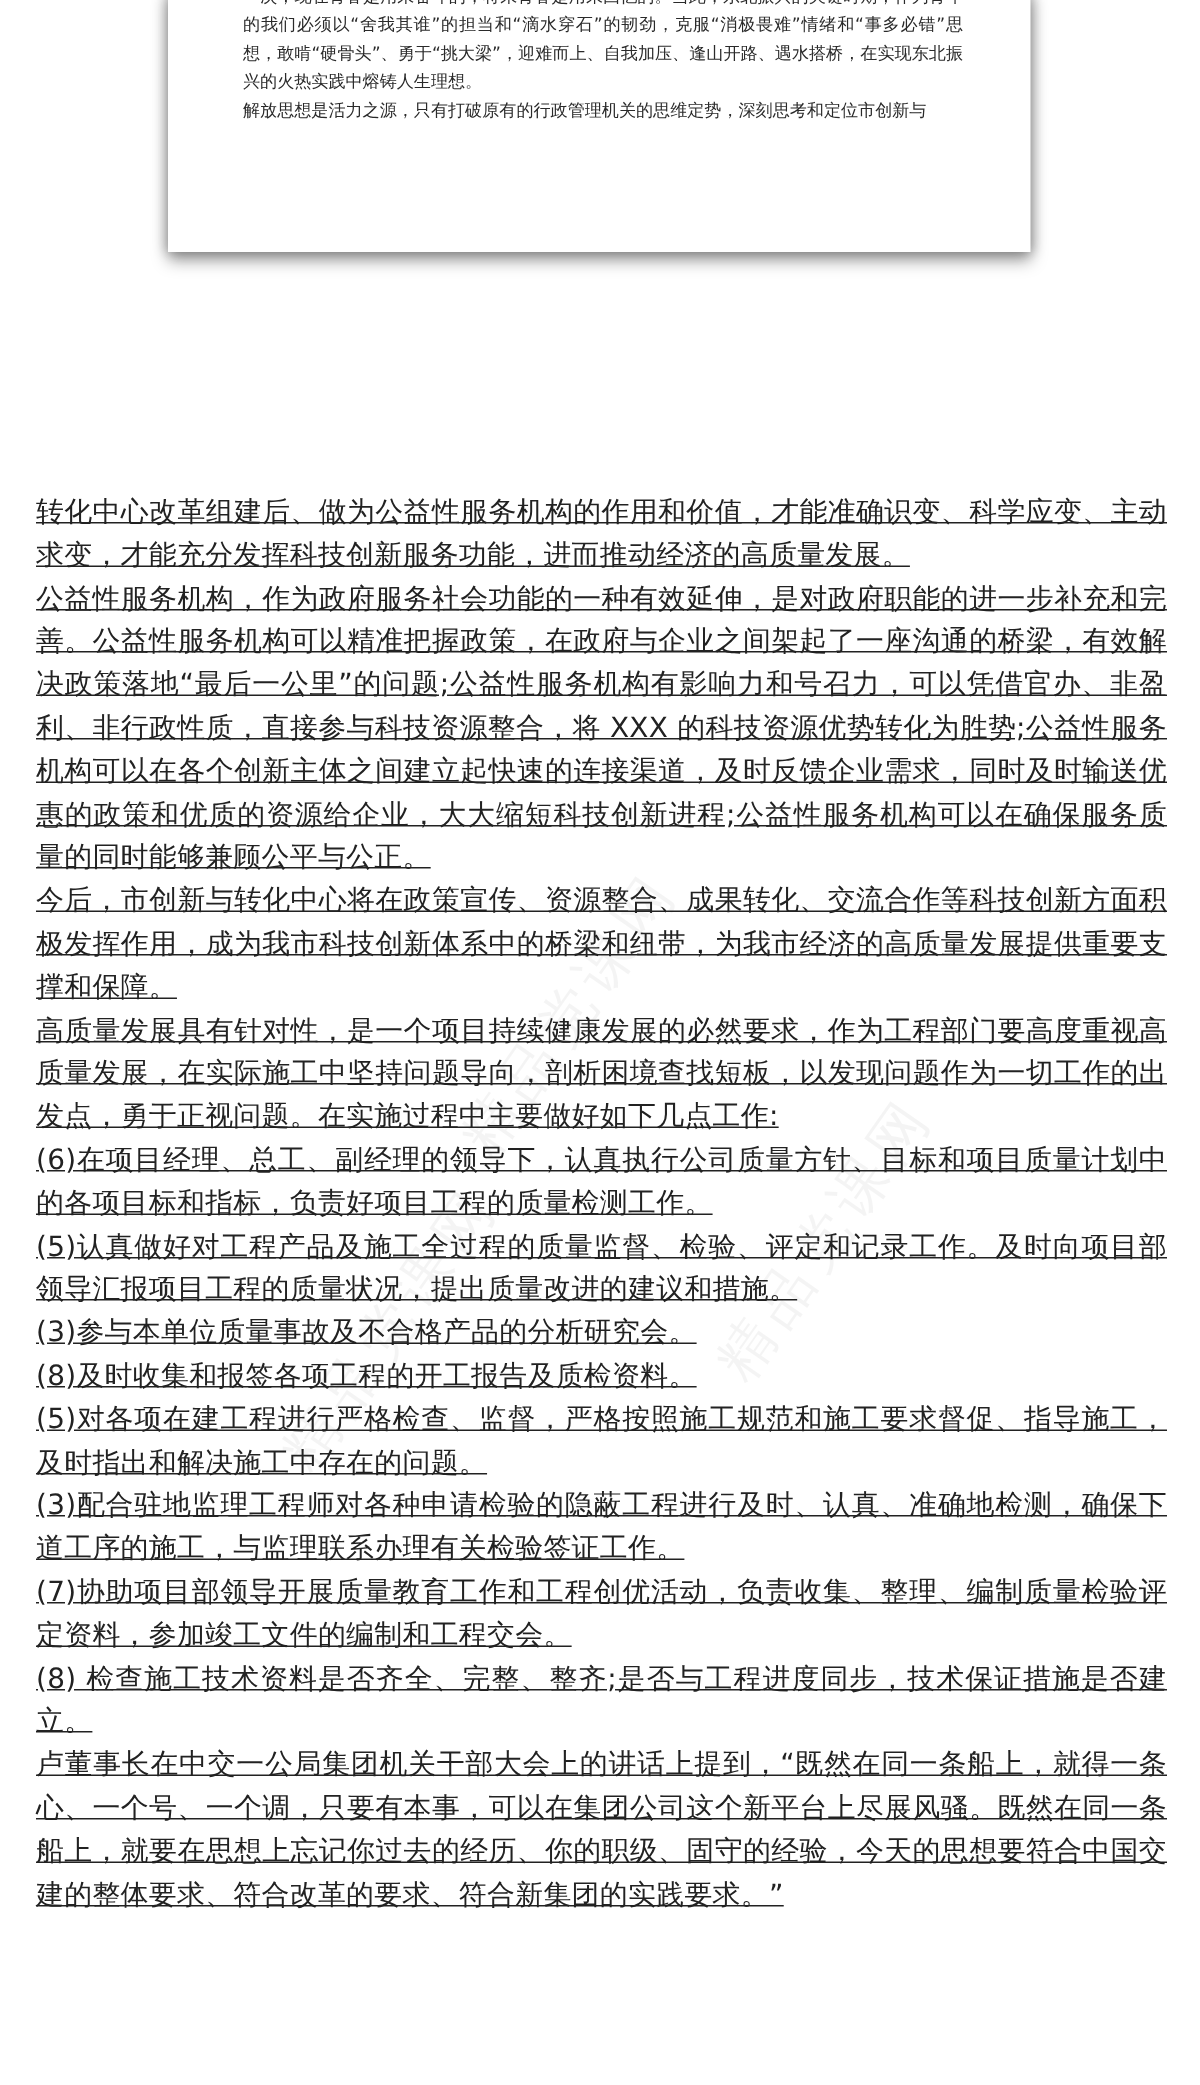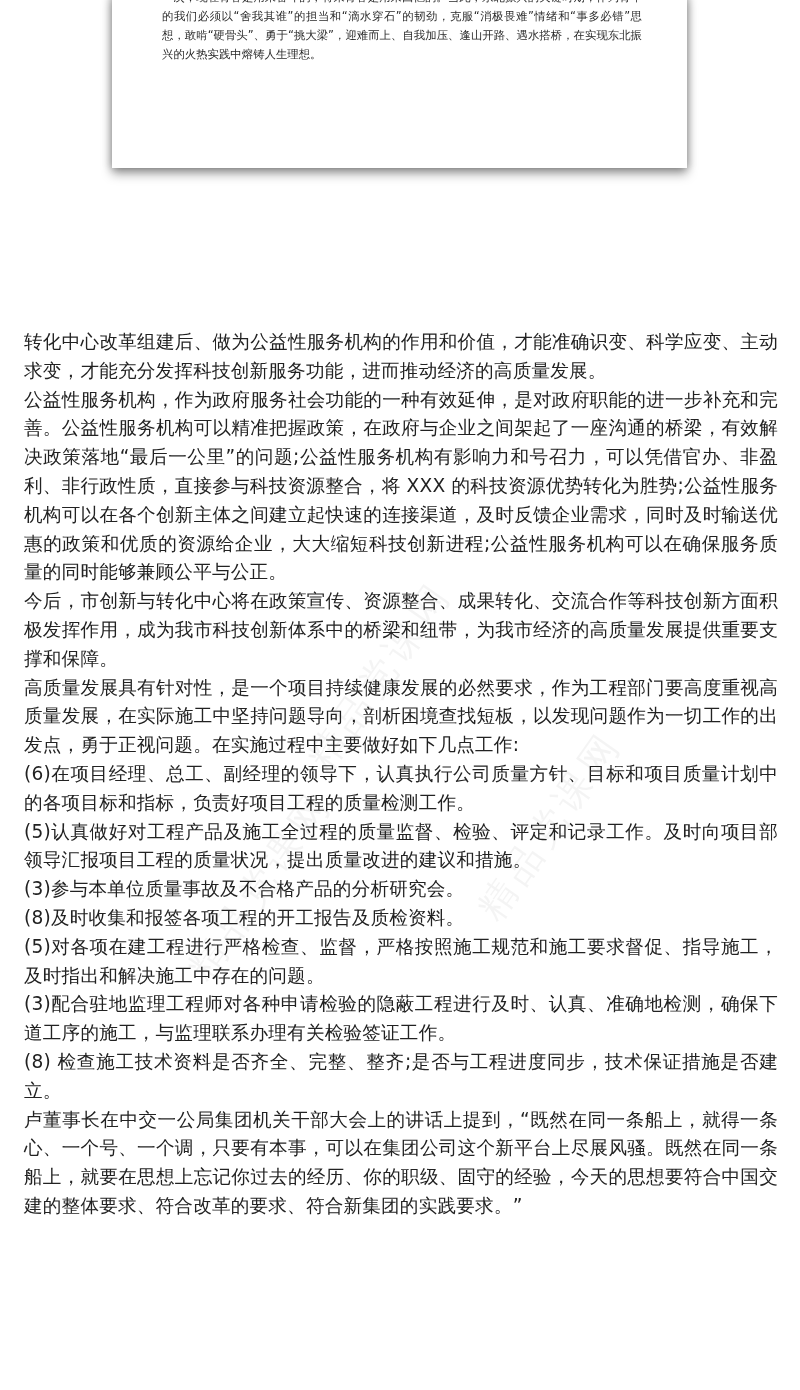--- a/index.html
+++ b/index.html
@@ -41,20 +41,21 @@
     }
     
     .body-text {
       position: absolute;
       left: 24px;
       top: 328px;
       width: 754px;
       font-size: 18.6px;
       line-height: 28.8px;
       color: #222222;
+      text-decoration: underline;
     }
     .body-text p {
       margin: 0;
       text-align: justify;
       letter-spacing: 0.2px;
     }
     
     .watermark {
       position: absolute;
       font-size: 38px;
@@ -64,33 +65,35 @@
       pointer-events: none;
       letter-spacing: 6px;
     }
   </style>
 </head>
 <body>
 
 <div class="card">
   <div class="card-text">
     <p style="margin-top:-6px;">一次，现在青春是用来奋斗的，将来青春是用来回忆的。当此，东北振兴的关键时期，作为青年的我们必须以“舍我其谁”的担当和“滴水穿石”的韧劲，克服“消极畏难”情绪和“事多必错”思想，敢啃“硬骨头”、勇于“挑大梁”，迎难而上、自我加压、逢山开路、遇水搭桥，在实现东北振兴的火热实践中熔铸人生理想。</p>
+    <p>解放思想是活力之源，只有打破原有的行政管理机关的思维定势，深刻思考和定位市创新与</p>
   </div>
 </div>
 
 <div class="watermark" style="left:270px; top:650px;">精品党课网</div>
 <div class="watermark" style="left:440px; top:800px;">精品党课网</div>
 <div class="watermark" style="left:150px; top:860px;">精品党课网</div>
 
 <div class="body-text">
   <p>转化中心改革组建后、做为公益性服务机构的作用和价值，才能准确识变、科学应变、主动求变，才能充分发挥科技创新服务功能，进而推动经济的高质量发展。</p>
   <p>公益性服务机构，作为政府服务社会功能的一种有效延伸，是对政府职能的进一步补充和完善。公益性服务机构可以精准把握政策，在政府与企业之间架起了一座沟通的桥梁，有效解决政策落地“最后一公里”的问题;公益性服务机构有影响力和号召力，可以凭借官办、非盈利、非行政性质，直接参与科技资源整合，将 XXX 的科技资源优势转化为胜势;公益性服务机构可以在各个创新主体之间建立起快速的连接渠道，及时反馈企业需求，同时及时输送优惠的政策和优质的资源给企业，大大缩短科技创新进程;公益性服务机构可以在确保服务质量的同时能够兼顾公平与公正。</p>
   <p>今后，市创新与转化中心将在政策宣传、资源整合、成果转化、交流合作等科技创新方面积极发挥作用，成为我市科技创新体系中的桥梁和纽带，为我市经济的高质量发展提供重要支撑和保障。</p>
   <p>高质量发展具有针对性，是一个项目持续健康发展的必然要求，作为工程部门要高度重视高质量发展，在实际施工中坚持问题导向，剖析困境查找短板，以发现问题作为一切工作的出发点，勇于正视问题。在实施过程中主要做好如下几点工作:</p>
   <p>(6)在项目经理、总工、副经理的领导下，认真执行公司质量方针、目标和项目质量计划中的各项目标和指标，负责好项目工程的质量检测工作。</p>
   <p>(5)认真做好对工程产品及施工全过程的质量监督、检验、评定和记录工作。及时向项目部领导汇报项目工程的质量状况，提出质量改进的建议和措施。</p>
   <p>(3)参与本单位质量事故及不合格产品的分析研究会。</p>
   <p>(8)及时收集和报签各项工程的开工报告及质检资料。</p>
   <p>(5)对各项在建工程进行严格检查、监督，严格按照施工规范和施工要求督促、指导施工，及时指出和解决施工中存在的问题。</p>
   <p>(3)配合驻地监理工程师对各种申请检验的隐蔽工程进行及时、认真、准确地检测，确保下道工序的施工，与监理联系办理有关检验签证工作。</p>
+  <p>(7)协助项目部领导开展质量教育工作和工程创优活动，负责收集、整理、编制质量检验评定资料，参加竣工文件的编制和工程交会。</p>
   <p>(8) 检查施工技术资料是否齐全、完整、整齐;是否与工程进度同步，技术保证措施是否建立。</p>
   <p>卢董事长在中交一公局集团机关干部大会上的讲话上提到，“既然在同一条船上，就得一条心、一个号、一个调，只要有本事，可以在集团公司这个新平台上尽展风骚。既然在同一条船上，就要在思想上忘记你过去的经历、你的职级、固守的经验，今天的思想要符合中国交建的整体要求、符合改革的要求、符合新集团的实践要求。”</p>
 </div>
 
 </body></html>

